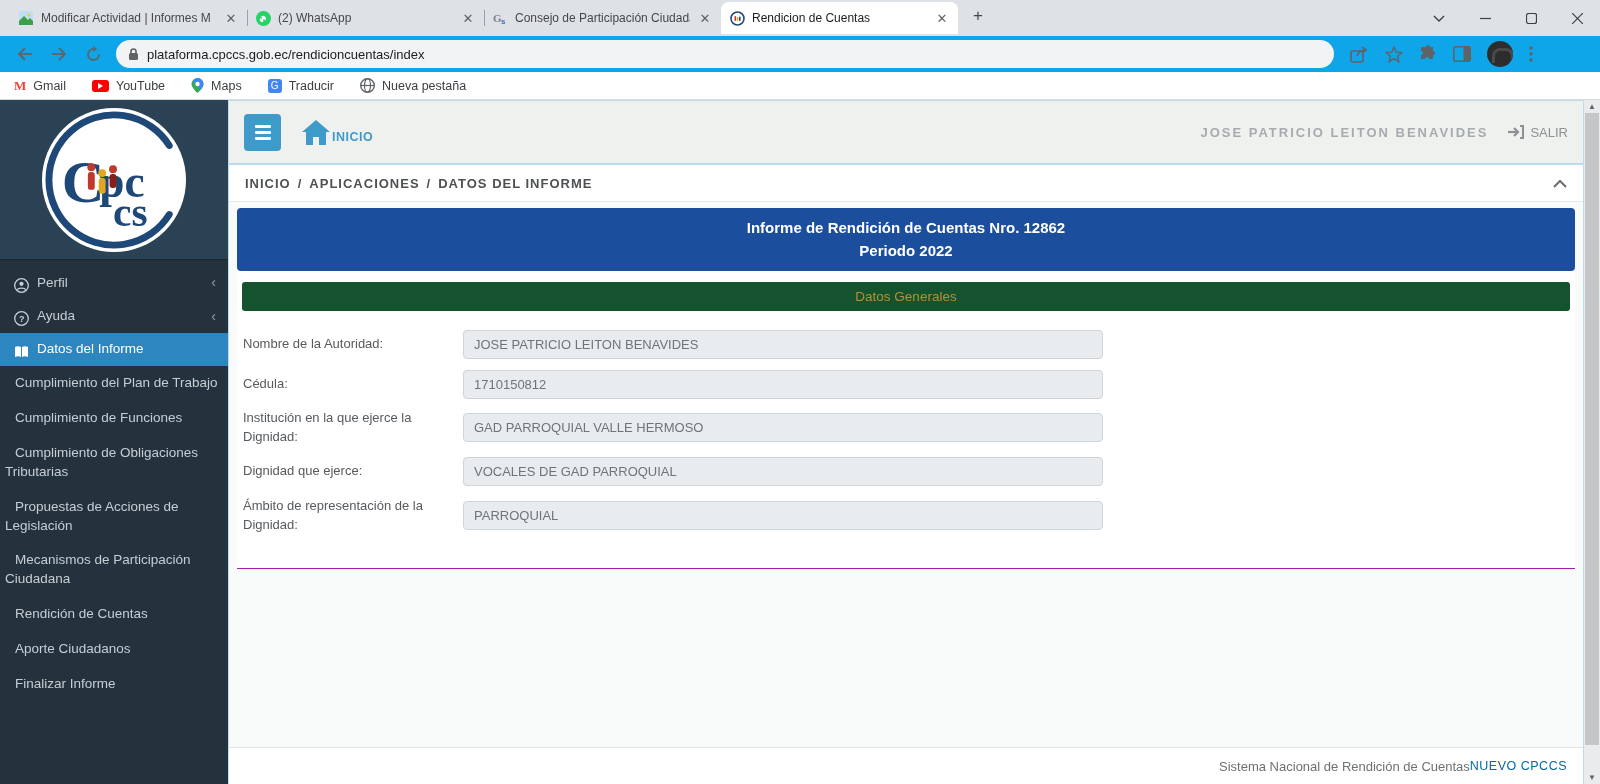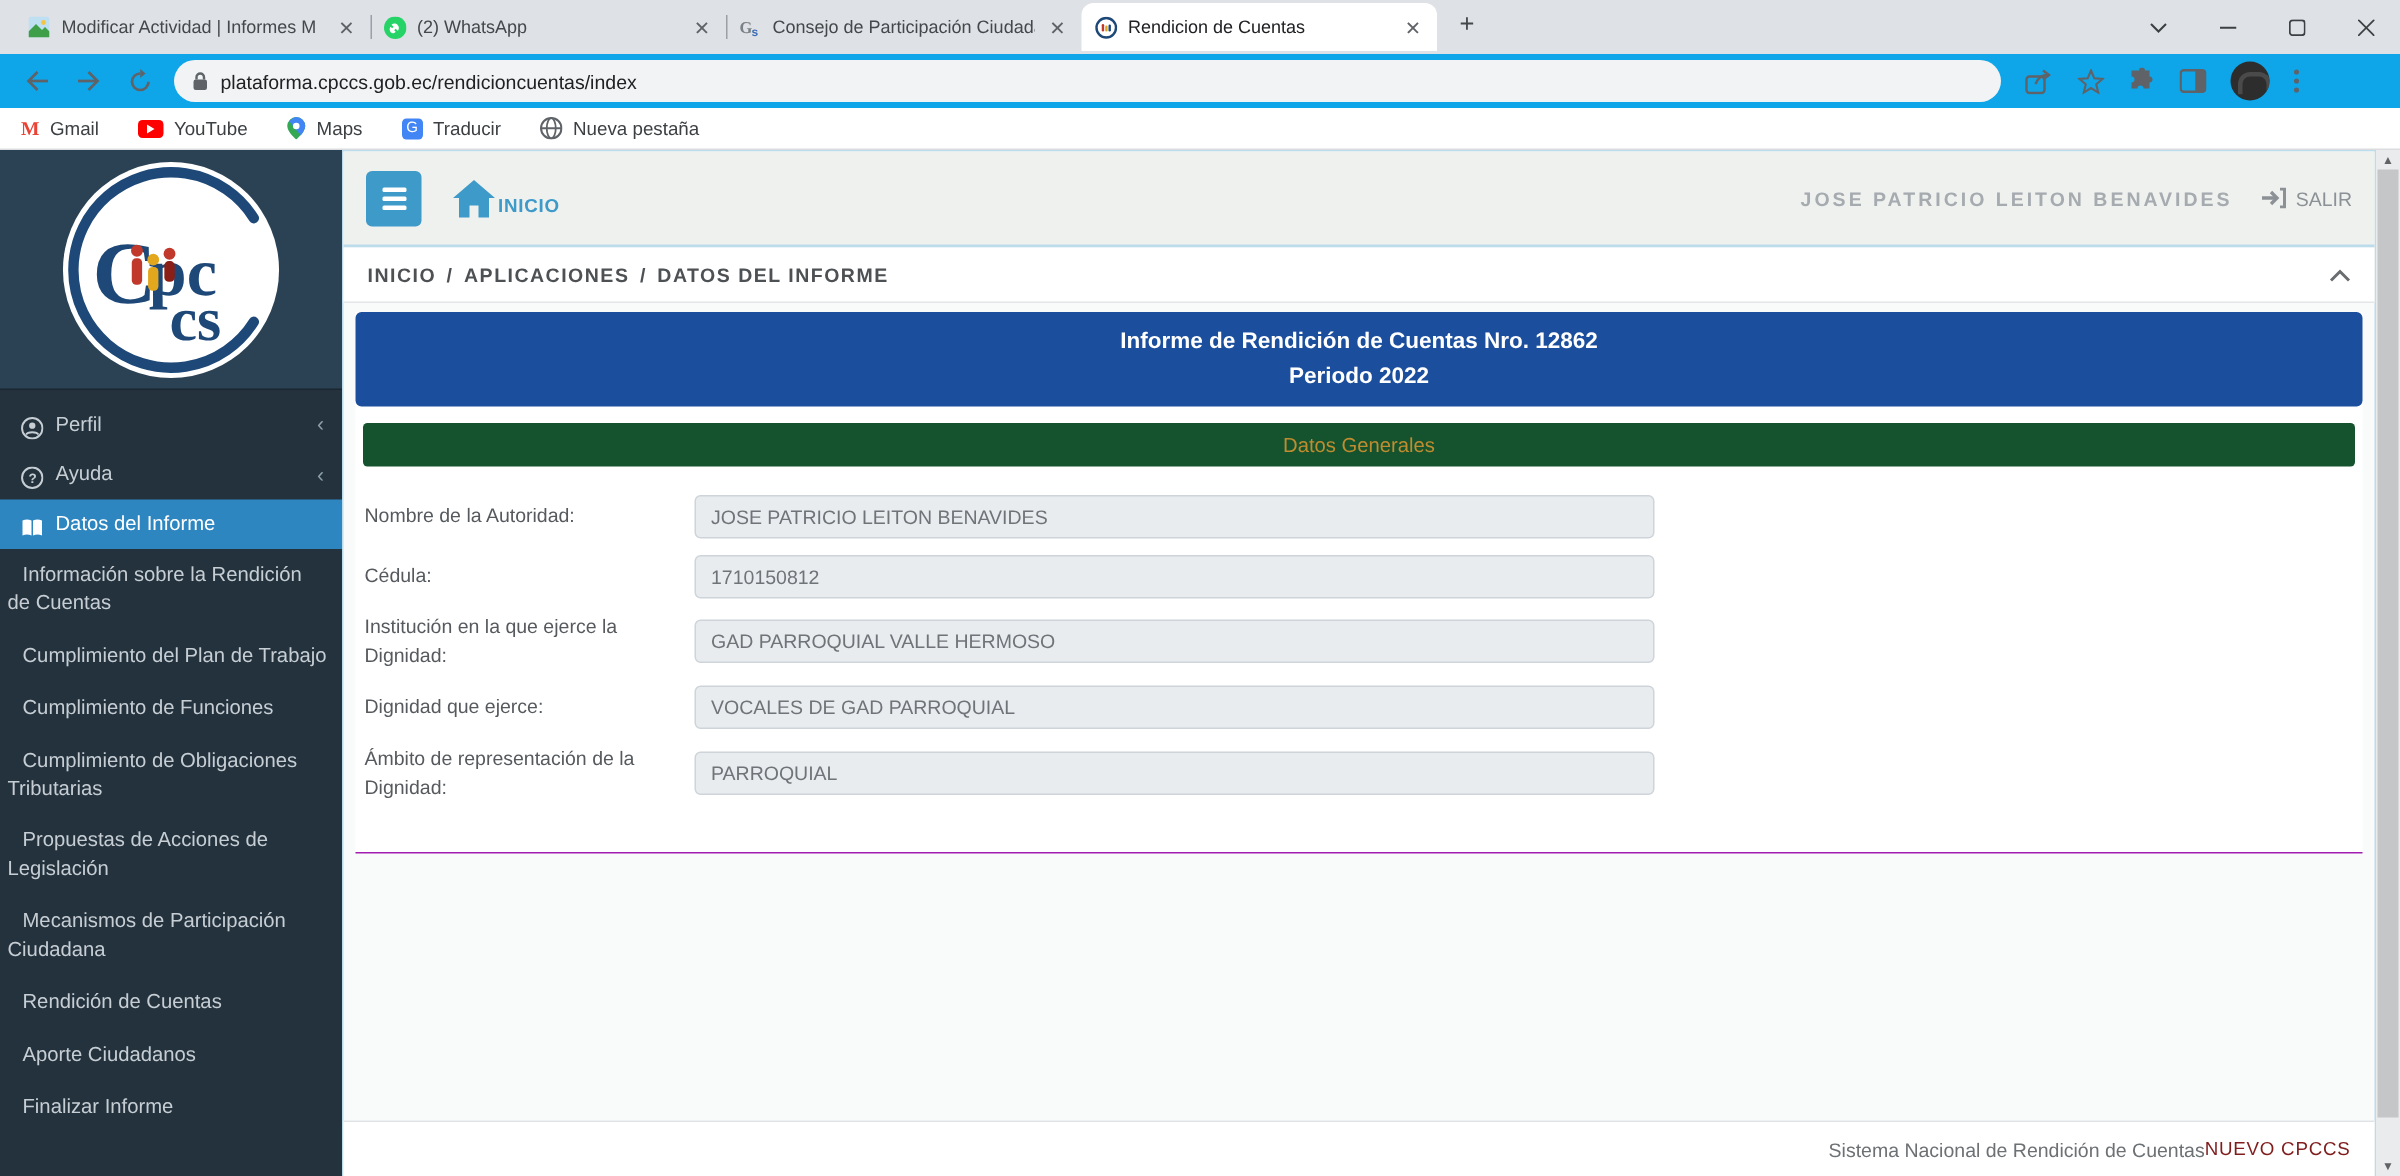--- a/index.html
+++ b/index.html
@@ -61,21 +61,21 @@
 
   .content{flex:1;padding:6px 8px 0;overflow:hidden}
   .card{background:#fff;border-bottom:1px solid #a21caf;padding-bottom:24px}
   .banner{background:#1b4e9c;border-radius:4px;color:#fff;text-align:center;font-weight:bold;font-size:15px;padding:9px 0;line-height:1.5}
   .section-bar{margin:11px 5px 18px;background:#14532d;border-radius:3px;text-align:center;color:#bf8c30;font-size:13.5px;padding:7px 0}
   .field-row{display:flex;align-items:center;margin:0 6px 10px;min-height:30px}
   .field-label{width:220px;font-size:13px;font-weight:normal;color:#565a5e;line-height:1.45;flex-shrink:0}
   .field-input{width:640px;height:29px;background:#e9ecef;border:1px solid #ced4da;border-radius:4px;color:#6f7479;font-size:13px;padding:0 10px;font-family:"Liberation Sans",sans-serif}
 
   .app-footer{height:37px;background:#fff;border-top:1px solid #dfe3e6;display:flex;align-items:center;justify-content:flex-end;padding:0 16px;font-size:13px;color:#6d7174}
-  .footer-right{color:#7f1d1d;font-size:12.5px;letter-spacing:.5px}
+  .footer-right{color:#0369a1;font-size:12.5px;letter-spacing:.5px}
 
   .scrollcol{width:16px;flex-shrink:0;background:#eaebec;position:relative}
   .scroll-thumb{position:absolute;top:13px;left:1px;right:1px;height:632px;background:#c4c6c8;cursor:pointer}
   .scroll-arrow{position:absolute;left:0;width:16px;height:13px;display:flex;align-items:center;justify-content:center;color:#606366;font-size:8px;cursor:pointer}
 </style>
 </head>
 <body>
 
 <div class="screen">
 
@@ -278,21 +278,20 @@
           <span>Ayuda</span>
           <span class="chev">‹</span>
         </div>
         <div class="side-item with-icon active">
           <svg width="15" height="14">
               <path d="M1 2 Q4 0.5 7 2 L7 12 Q4 10.5 1 12 Z" fill="#fff"></path>
               <path d="M8 2 Q11 0.5 14 2 L14 12 Q11 10.5 8 12 Z" fill="#fff"></path>
             </svg>
           <span>Datos del Informe</span>
         </div>
-        <div class="side-item">Información sobre la Rendición de Cuentas</div>
         <div class="side-item">Cumplimiento del Plan de Trabajo</div>
         <div class="side-item">Cumplimiento de Funciones</div>
         <div class="side-item">Cumplimiento de Obligaciones Tributarias</div>
         <div class="side-item">Propuestas de Acciones de Legislación</div>
         <div class="side-item">Mecanismos de Participación Ciudadana</div>
         <div class="side-item">Rendición de Cuentas</div>
         <div class="side-item">Aporte Ciudadanos</div>
         <div class="side-item">Finalizar Informe</div>
       </div>
     </div>

